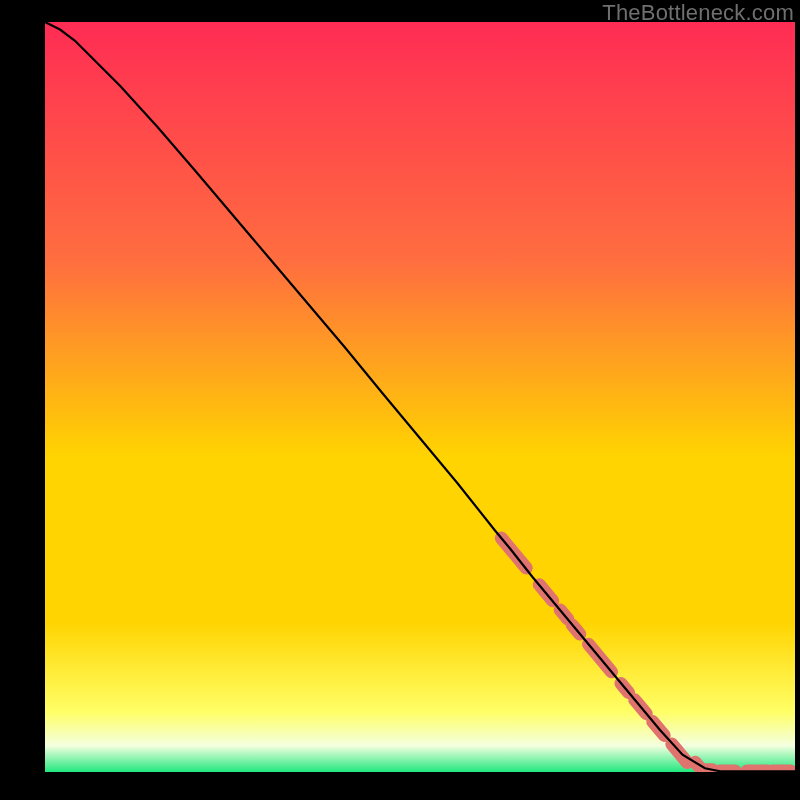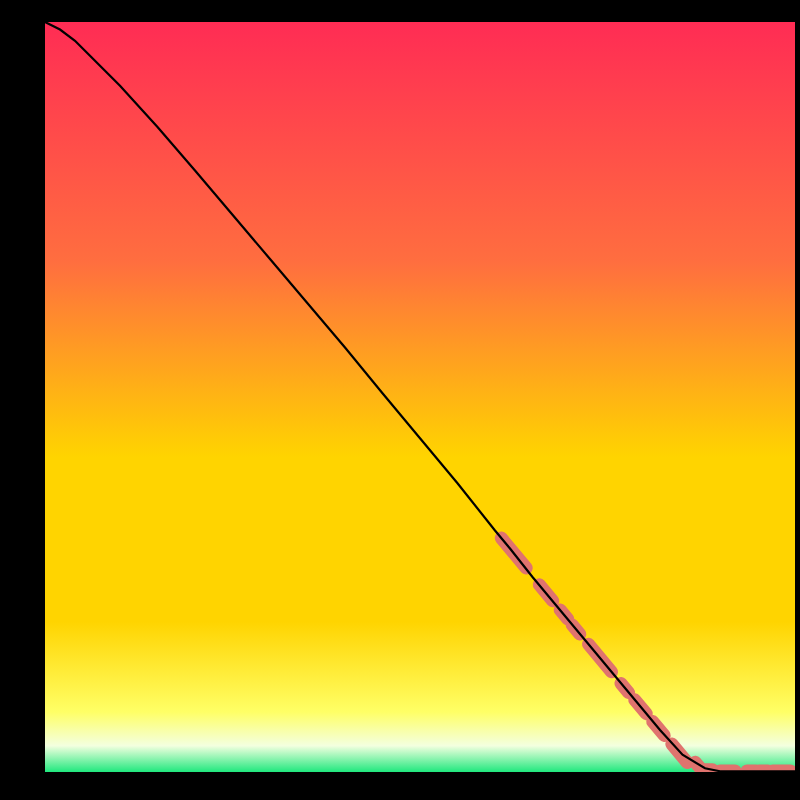--- a/index.html
+++ b/index.html
@@ -74,13 +74,14 @@
           <line x1="650.16" y1="740.14" x2="657.84" y2="749.36" stroke="#e0736e" stroke-width="13" stroke-linecap="round"></line>
           <line x1="658.50" y1="747.75" x2="667.50" y2="747.75" stroke="#e0736e" stroke-width="13" stroke-linecap="round"></line>
           <line x1="675.00" y1="748.88" x2="690.00" y2="748.88" stroke="#e0736e" stroke-width="13" stroke-linecap="round"></line>
           <line x1="702.00" y1="748.88" x2="711.00" y2="748.88" stroke="#e0736e" stroke-width="13" stroke-linecap="round"></line>
           <line x1="714.00" y1="748.88" x2="723.00" y2="748.88" stroke="#e0736e" stroke-width="13" stroke-linecap="round"></line>
           <line x1="727.50" y1="748.88" x2="745.50" y2="748.88" stroke="#e0736e" stroke-width="13" stroke-linecap="round"></line>
         </g>
       <path id="curve" fill="none" stroke-width="2.2" d="M0.00 0.00 L15.00 7.50 L30.00 18.75 L45.00 33.75 L60.00 48.75 L75.00 63.75 L112.50 105.00 L150.00 148.50 L187.50 192.75 L225.00 237.00 L262.50 281.25 L300.00 325.50 L337.50 371.25 L375.00 416.25 L412.50 461.25 L450.00 508.50 L465.00 526.50 L487.50 555.00 L510.00 582.00 L525.00 600.00 L540.00 618.00 L562.50 645.00 L585.00 672.00 L600.00 690.00 L615.00 708.00 L637.50 732.75 L660.00 746.25 L675.00 749.25 L682.50 749.25 L690.00 749.25 L701.25 749.25 L712.50 749.25 L727.50 749.25 L750.00 749.25" stroke="#000000"></path>
     </svg>
   </div>
+  <div class="watermark">TheBottleneck.com</div>
 </div>
 
 </body></html>

